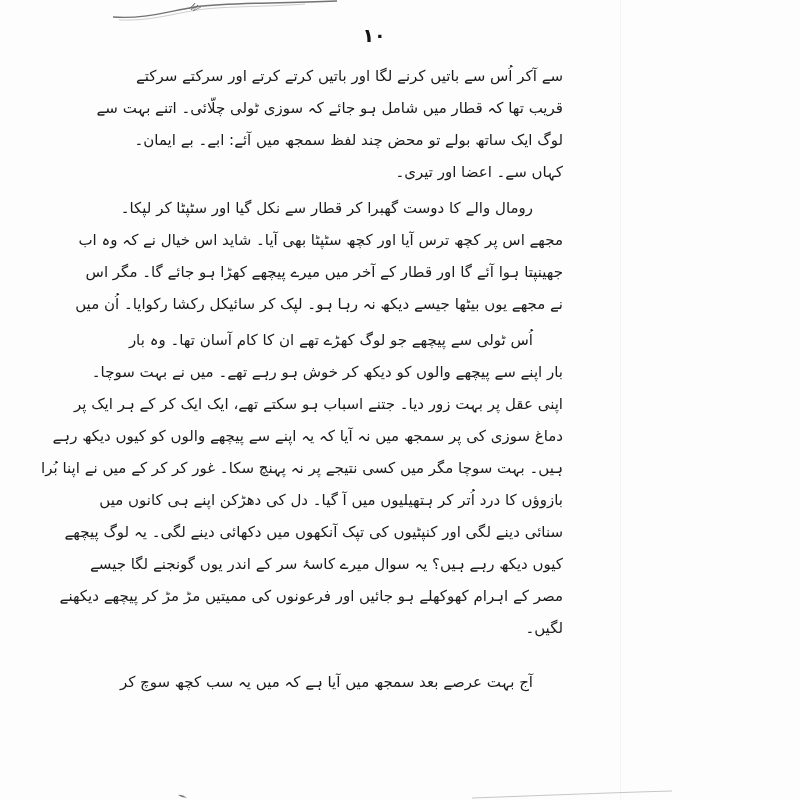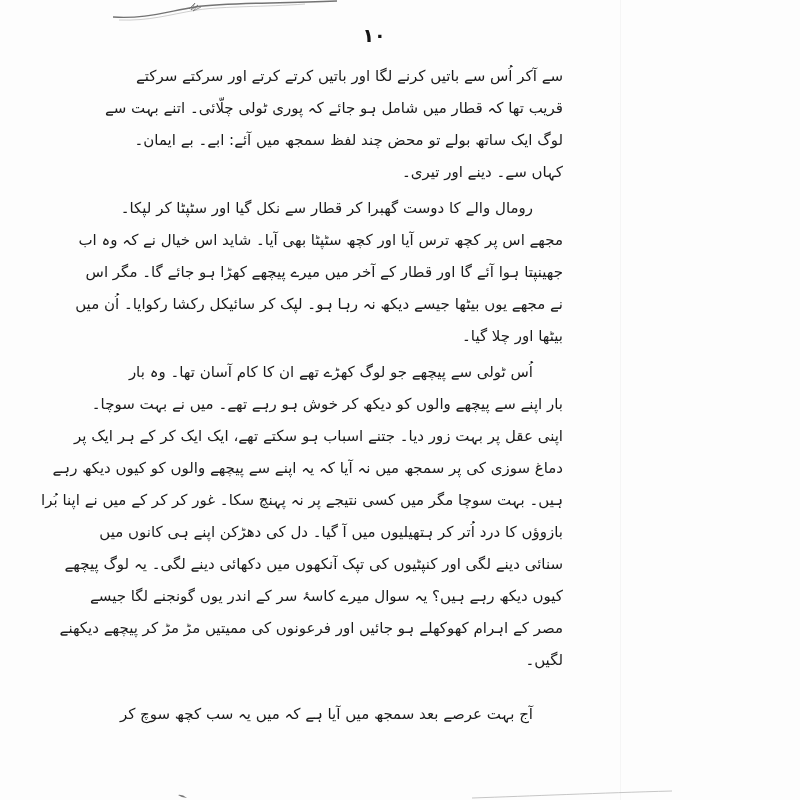--- a/index.html
+++ b/index.html
@@ -53,30 +53,29 @@
     <path d="M8,17 C 40,19 60,12 90,7 C 125,2 165,4 232,1" fill="none" stroke="#5a5a5a" stroke-width="1.4" opacity="0.85"></path>
     <path d="M14,20 C 45,21 62,15 92,10 C 120,6 160,7 200,4" fill="none" stroke="#9a9a9a" stroke-width="0.8" opacity="0.6"></path>
     <path d="M84,9 l6,-6 l-4,7 l7,-5 l-5,6 l8,-4" fill="none" stroke="#6a6a6a" stroke-width="0.9" opacity="0.8"></path>
   </svg>
 
   <div class="page-number">۱۰</div>
 
   <div class="text-block">
       <div class="para">
         <div class="line first">سے آکر اُس سے باتیں کرنے لگا اور باتیں کرتے کرتے اور سرکتے سرکتے</div>
-        <div class="line">قریب تھا کہ قطار میں شامل ہو جائے کہ پوری ٹولی چلّائی۔ اتنے بہت سے</div>
+        <div class="line">قریب تھا کہ قطار میں شامل ہو جائے کہ سوزی ٹولی چلّائی۔ اتنے بہت سے</div>
         <div class="line">لوگ ایک ساتھ بولے تو محض چند لفظ سمجھ میں آئے: ابے۔ بے ایمان۔</div>
-        <div class="line">کہاں سے۔ دینے اور تیری۔</div>
+        <div class="line">کہاں سے۔ اعضا اور تیری۔</div>
       </div>
       <div class="para indent">
         <div class="line first">رومال والے کا دوست گھبرا کر قطار سے نکل گیا اور سٹپٹا کر لپکا۔</div>
         <div class="line">مجھے اس پر کچھ ترس آیا اور کچھ سٹپٹا بھی آیا۔ شاید اس خیال نے کہ وہ اب</div>
         <div class="line">جھینپتا ہوا آئے گا اور قطار کے آخر میں میرے پیچھے کھڑا ہو جائے گا۔ مگر اس</div>
         <div class="line">نے مجھے یوں بیٹھا جیسے دیکھ نہ رہا ہو۔ لپک کر سائیکل رکشا رکوایا۔ اُن میں</div>
-        <div class="line">بیٹھا اور چلا گیا۔</div>
       </div>
       <div class="para indent">
         <div class="line first">اُس ٹولی سے پیچھے جو لوگ کھڑے تھے ان کا کام آسان تھا۔ وہ بار</div>
         <div class="line">بار اپنے سے پیچھے والوں کو دیکھ کر خوش ہو رہے تھے۔ میں نے بہت سوچا۔</div>
         <div class="line">اپنی عقل پر بہت زور دیا۔ جتنے اسباب ہو سکتے تھے، ایک ایک کر کے ہر ایک پر</div>
         <div class="line">دماغ سوزی کی پر سمجھ میں نہ آیا کہ یہ اپنے سے پیچھے والوں کو کیوں دیکھ رہے</div>
         <div class="line">ہیں۔ بہت سوچا مگر میں کسی نتیجے پر نہ پہنچ سکا۔ غور کر کر کے میں نے اپنا بُرا</div>
         <div class="line">بازوؤں کا درد اُتر کر ہتھیلیوں میں آ گیا۔ دل کی دھڑکن اپنے ہی کانوں میں</div>
         <div class="line">سنائی دینے لگی اور کنپٹیوں کی تپک آنکھوں میں دکھائی دینے لگی۔ یہ لوگ پیچھے</div>
         <div class="line">کیوں دیکھ رہے ہیں؟ یہ سوال میرے کاسۂ سر کے اندر یوں گونجنے لگا جیسے</div>

